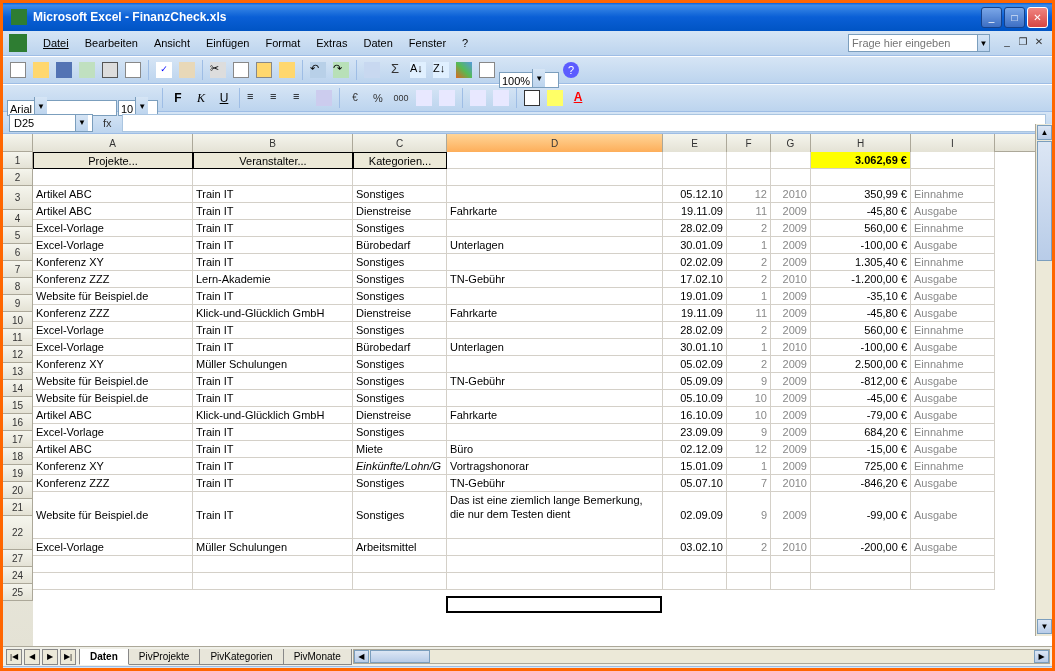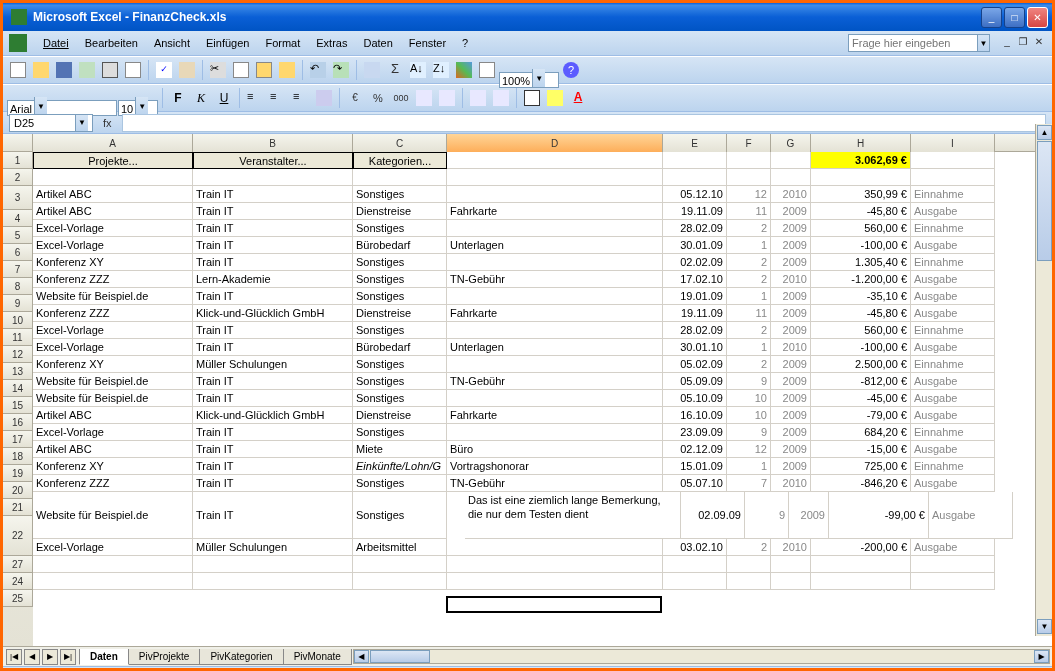--- a/index.html
+++ b/index.html
@@ -36,27 +36,27 @@
 
 .grid-area { position: relative; height: 512px; overflow: hidden; background: #fff; }
 .col-headers { display: flex; height: 18px; background: linear-gradient(to bottom, #f5f5ed, #e4e2d5); border-bottom: 1px solid #aca899; }
 .corner-box { width: 30px; height: 18px; background: linear-gradient(to bottom, #f5f5ed, #e4e2d5); border-right: 1px solid #aca899; border-bottom: 1px solid #aca899; }
 .col-head { height: 18px; border-right: 1px solid #aca899; display: flex; align-items: center; justify-content: center; font-size: 10px; color: #333; cursor: pointer; background: linear-gradient(to bottom, #f5f5ed, #e4e2d5); }
 .col-head.sel { background: linear-gradient(to bottom, #ffd597, #fdae5a); }
 
 .grid-body { display: flex; height: calc(100% - 18px); overflow: hidden; }
 .row-headers { width: 30px; background: linear-gradient(to bottom, #f5f5ed, #e4e2d5); }
 .row-head { height: 17px; border-right: 1px solid #aca899; border-bottom: 1px solid #aca899; display: flex; align-items: center; justify-content: center; font-size: 10px; color: #333; background: linear-gradient(to bottom, #f5f5ed, #e4e2d5); cursor: pointer; }
-.row-head.tall { height: 40px; }
+.row-head.tall { height: 34px; }
 
 .cells { flex: 1; position: relative; }
 .row { display: flex; height: 17px; }
 .row.tall { height: 47px; }
 .cell { border-right: 1px solid #d4d0c8; border-bottom: 1px solid #d4d0c8; padding: 1px 3px; font-size: 11px; font-family: Arial; overflow: hidden; white-space: nowrap; display: flex; align-items: center; }
-.cell.wrap { white-space: normal; align-items: flex-start; line-height: 1.3; margin-left: 18px; }
+.cell.wrap { white-space: normal; align-items: flex-start; line-height: 1.3; }
 .cell.right { justify-content: flex-end; }
 .cell.gray { color: #888; }
 .cell.btn { background: #ece9d8; border: 1px solid #000; justify-content: center; font-size: 11px; cursor: pointer; }
 .cell.yellow { background: #ffff00; font-weight: bold; justify-content: flex-end; border-bottom: 1px solid #d4d0c8; border-right: 1px solid #d4d0c8; }
 .cell.header-row { font-weight: bold; border-bottom: 1px solid #000; }
 
 .active-cell-border { position: absolute; border: 2px solid #000; pointer-events:none; }
 
 .sheet-tabs { height: 20px; background: #f0f0e8; display: flex; align-items: center; border-top: 1px solid #aca899; font-size: 10px; }
 .tab-nav { display: flex; padding: 0 2px; }

